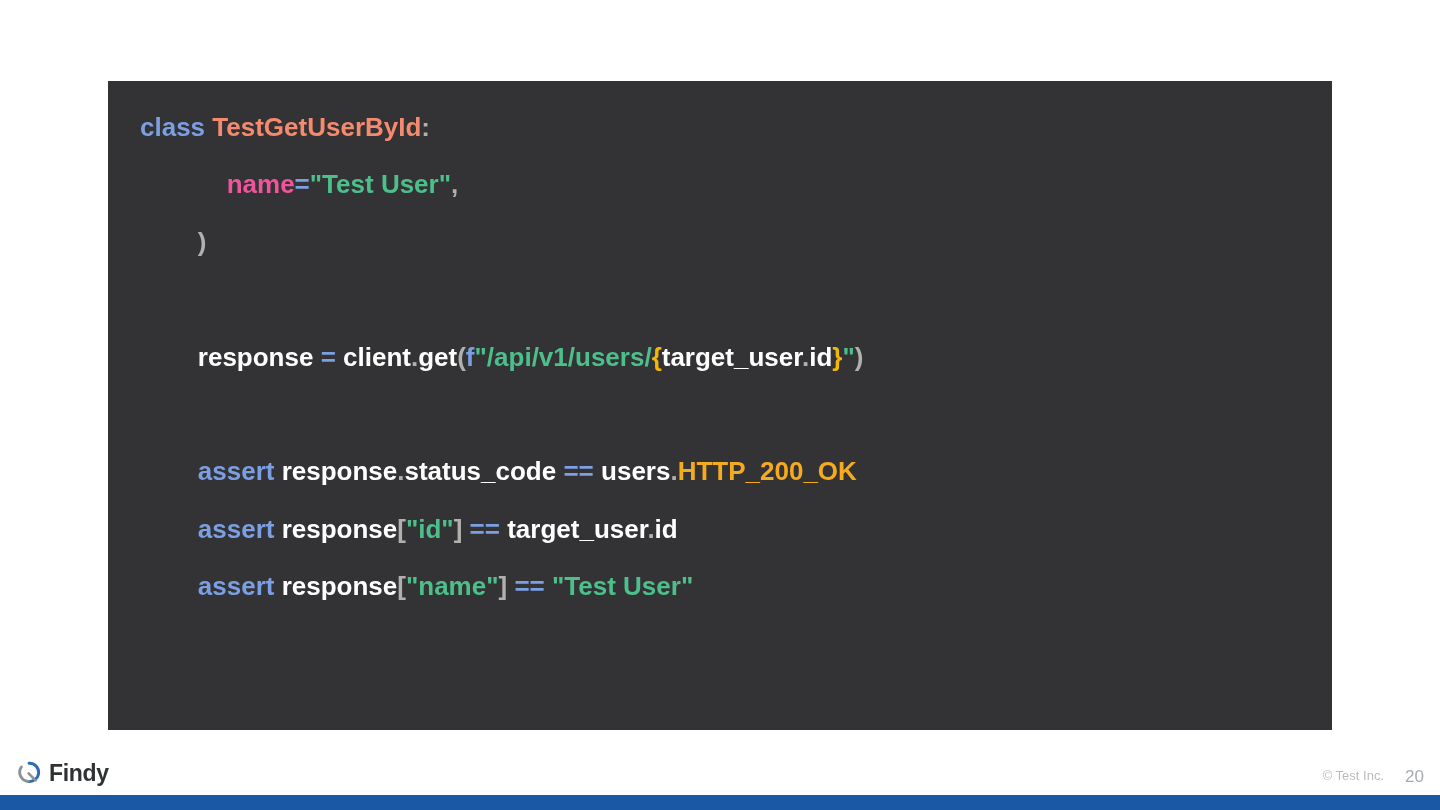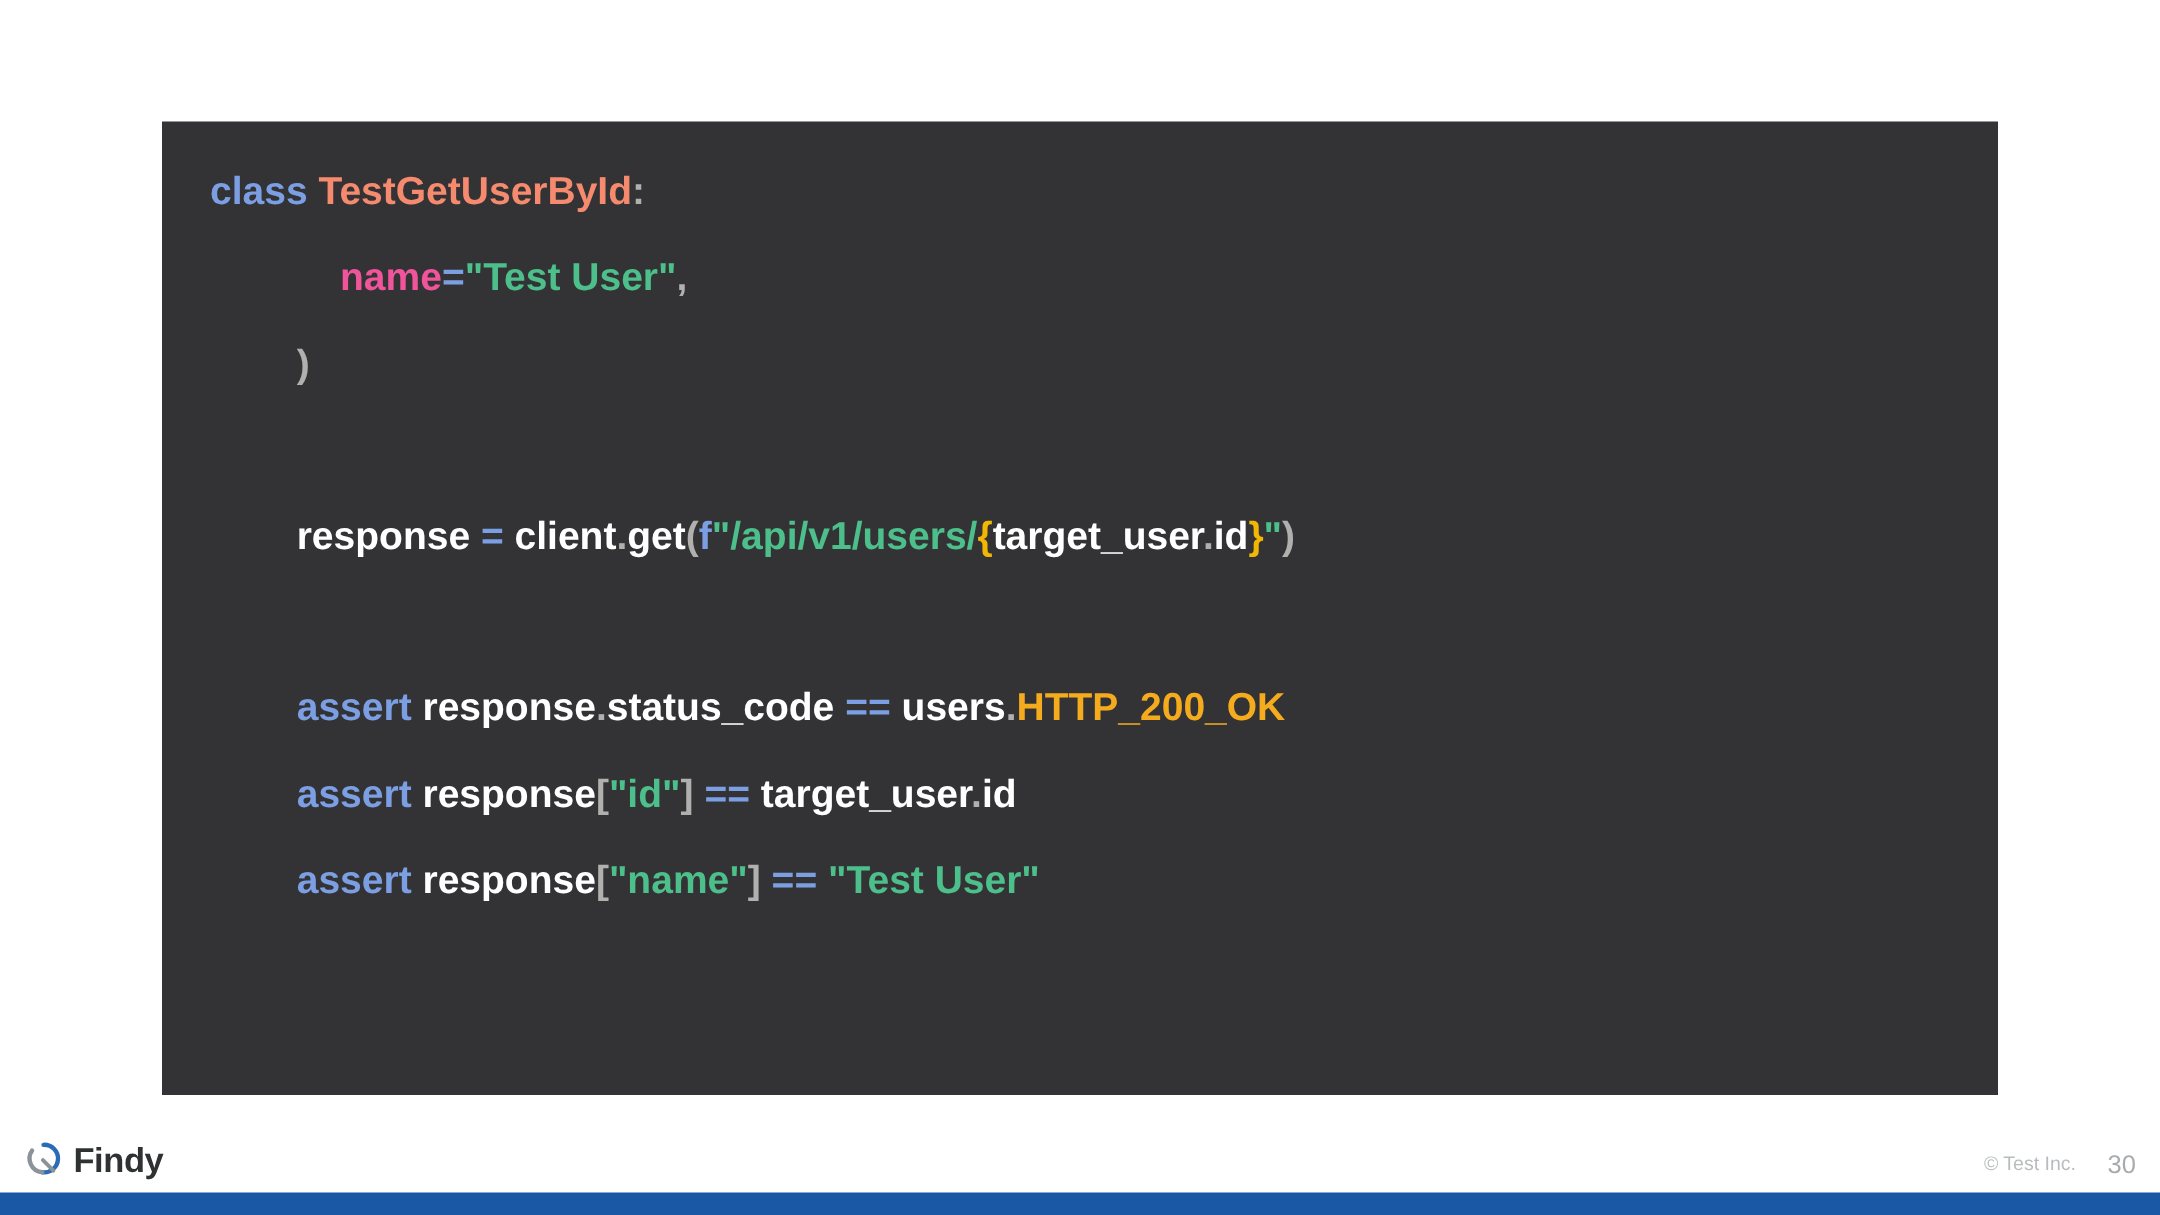--- a/index.html
+++ b/index.html
@@ -139,18 +139,18 @@
         <svg class="brand-mark" viewBox="0 0 26 26" xmlns="http://www.w3.org/2000/svg" aria-hidden="true">
           <path d="M13 3.2 A9.2 9.2 0 1 1 12.2 21.5" fill="none" stroke="#2a6cb5" stroke-width="2.9" stroke-linecap="round"></path>
           <path d="M12.2 21.5 A9.2 9.2 0 0 1 5.4 7.0" fill="none" stroke="#8b9298" stroke-width="2.9" stroke-linecap="round"></path>
           <path d="M12.6 13.4 L19.6 20.4" fill="none" stroke="#8b9298" stroke-width="2.6" stroke-linecap="round"></path>
         </svg>
       </span>
       <span class="brand-text">Findy</span>
     </div>
 
     <div class="copyright">© Test Inc.</div>
-    <div class="page-number">30</div>
+    <div class="page-number">20</div>
 
     <div class="bottom-bar"></div>
   </div>
 
 </div>
 
 </body></html>

